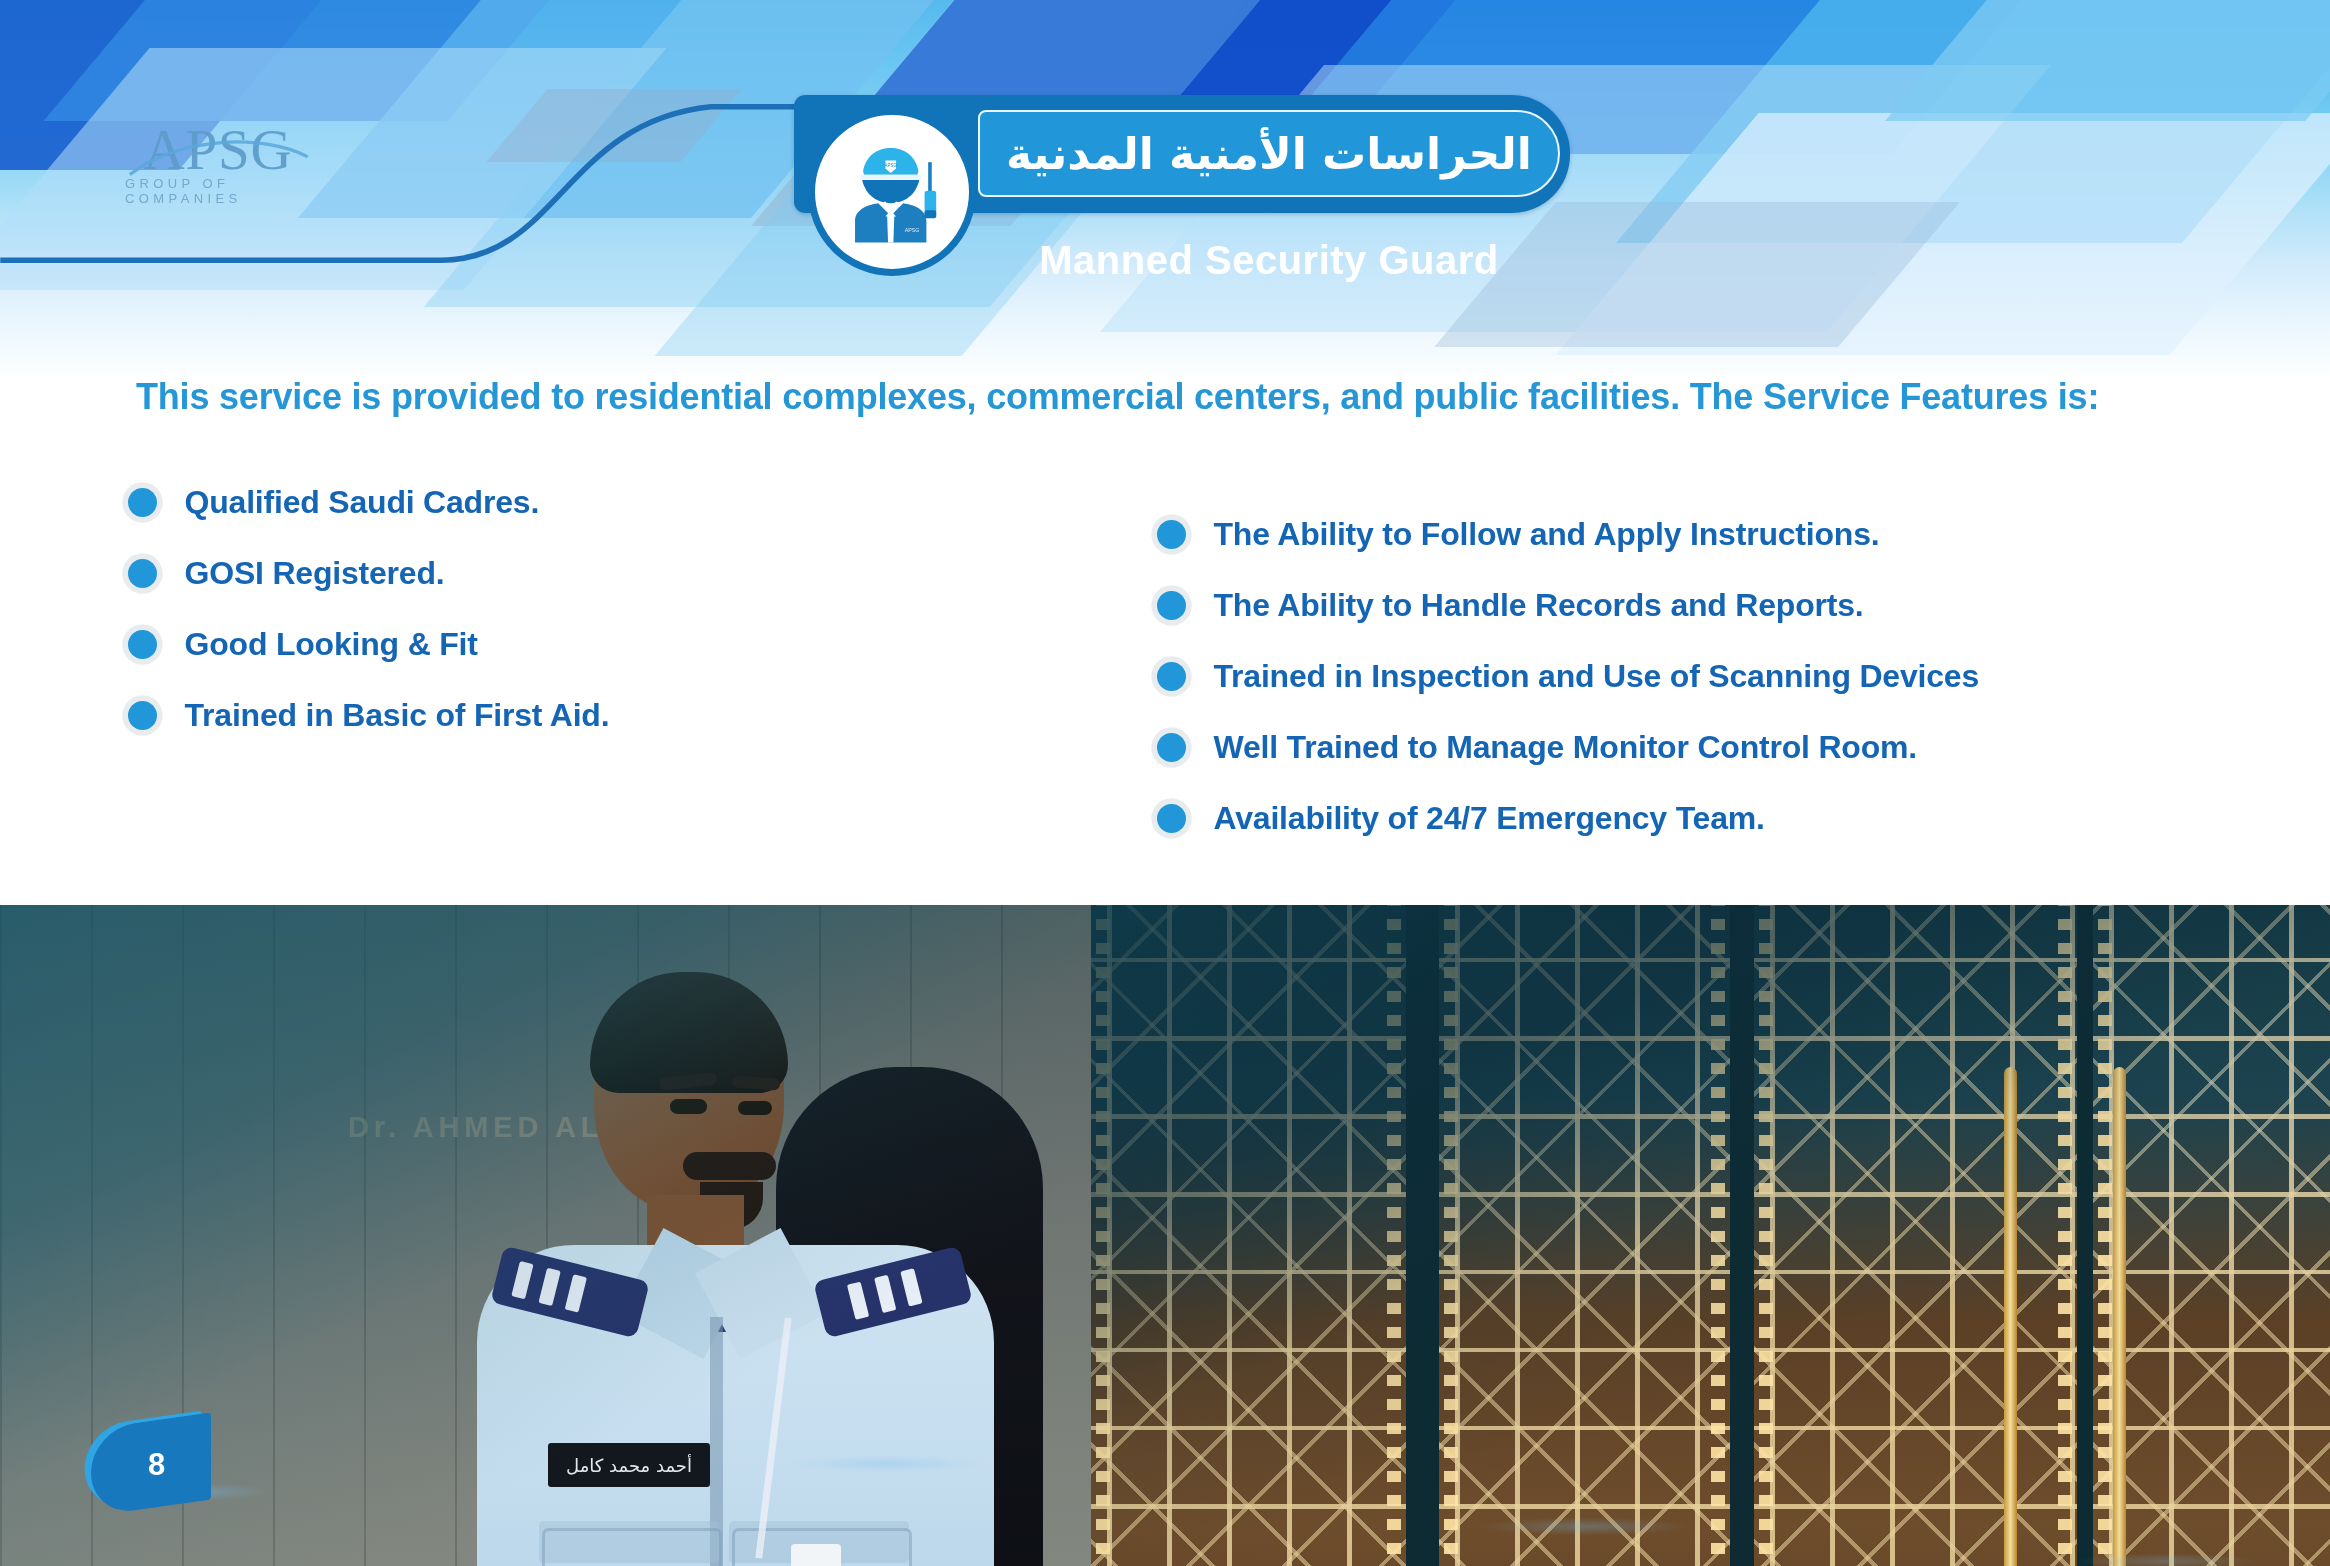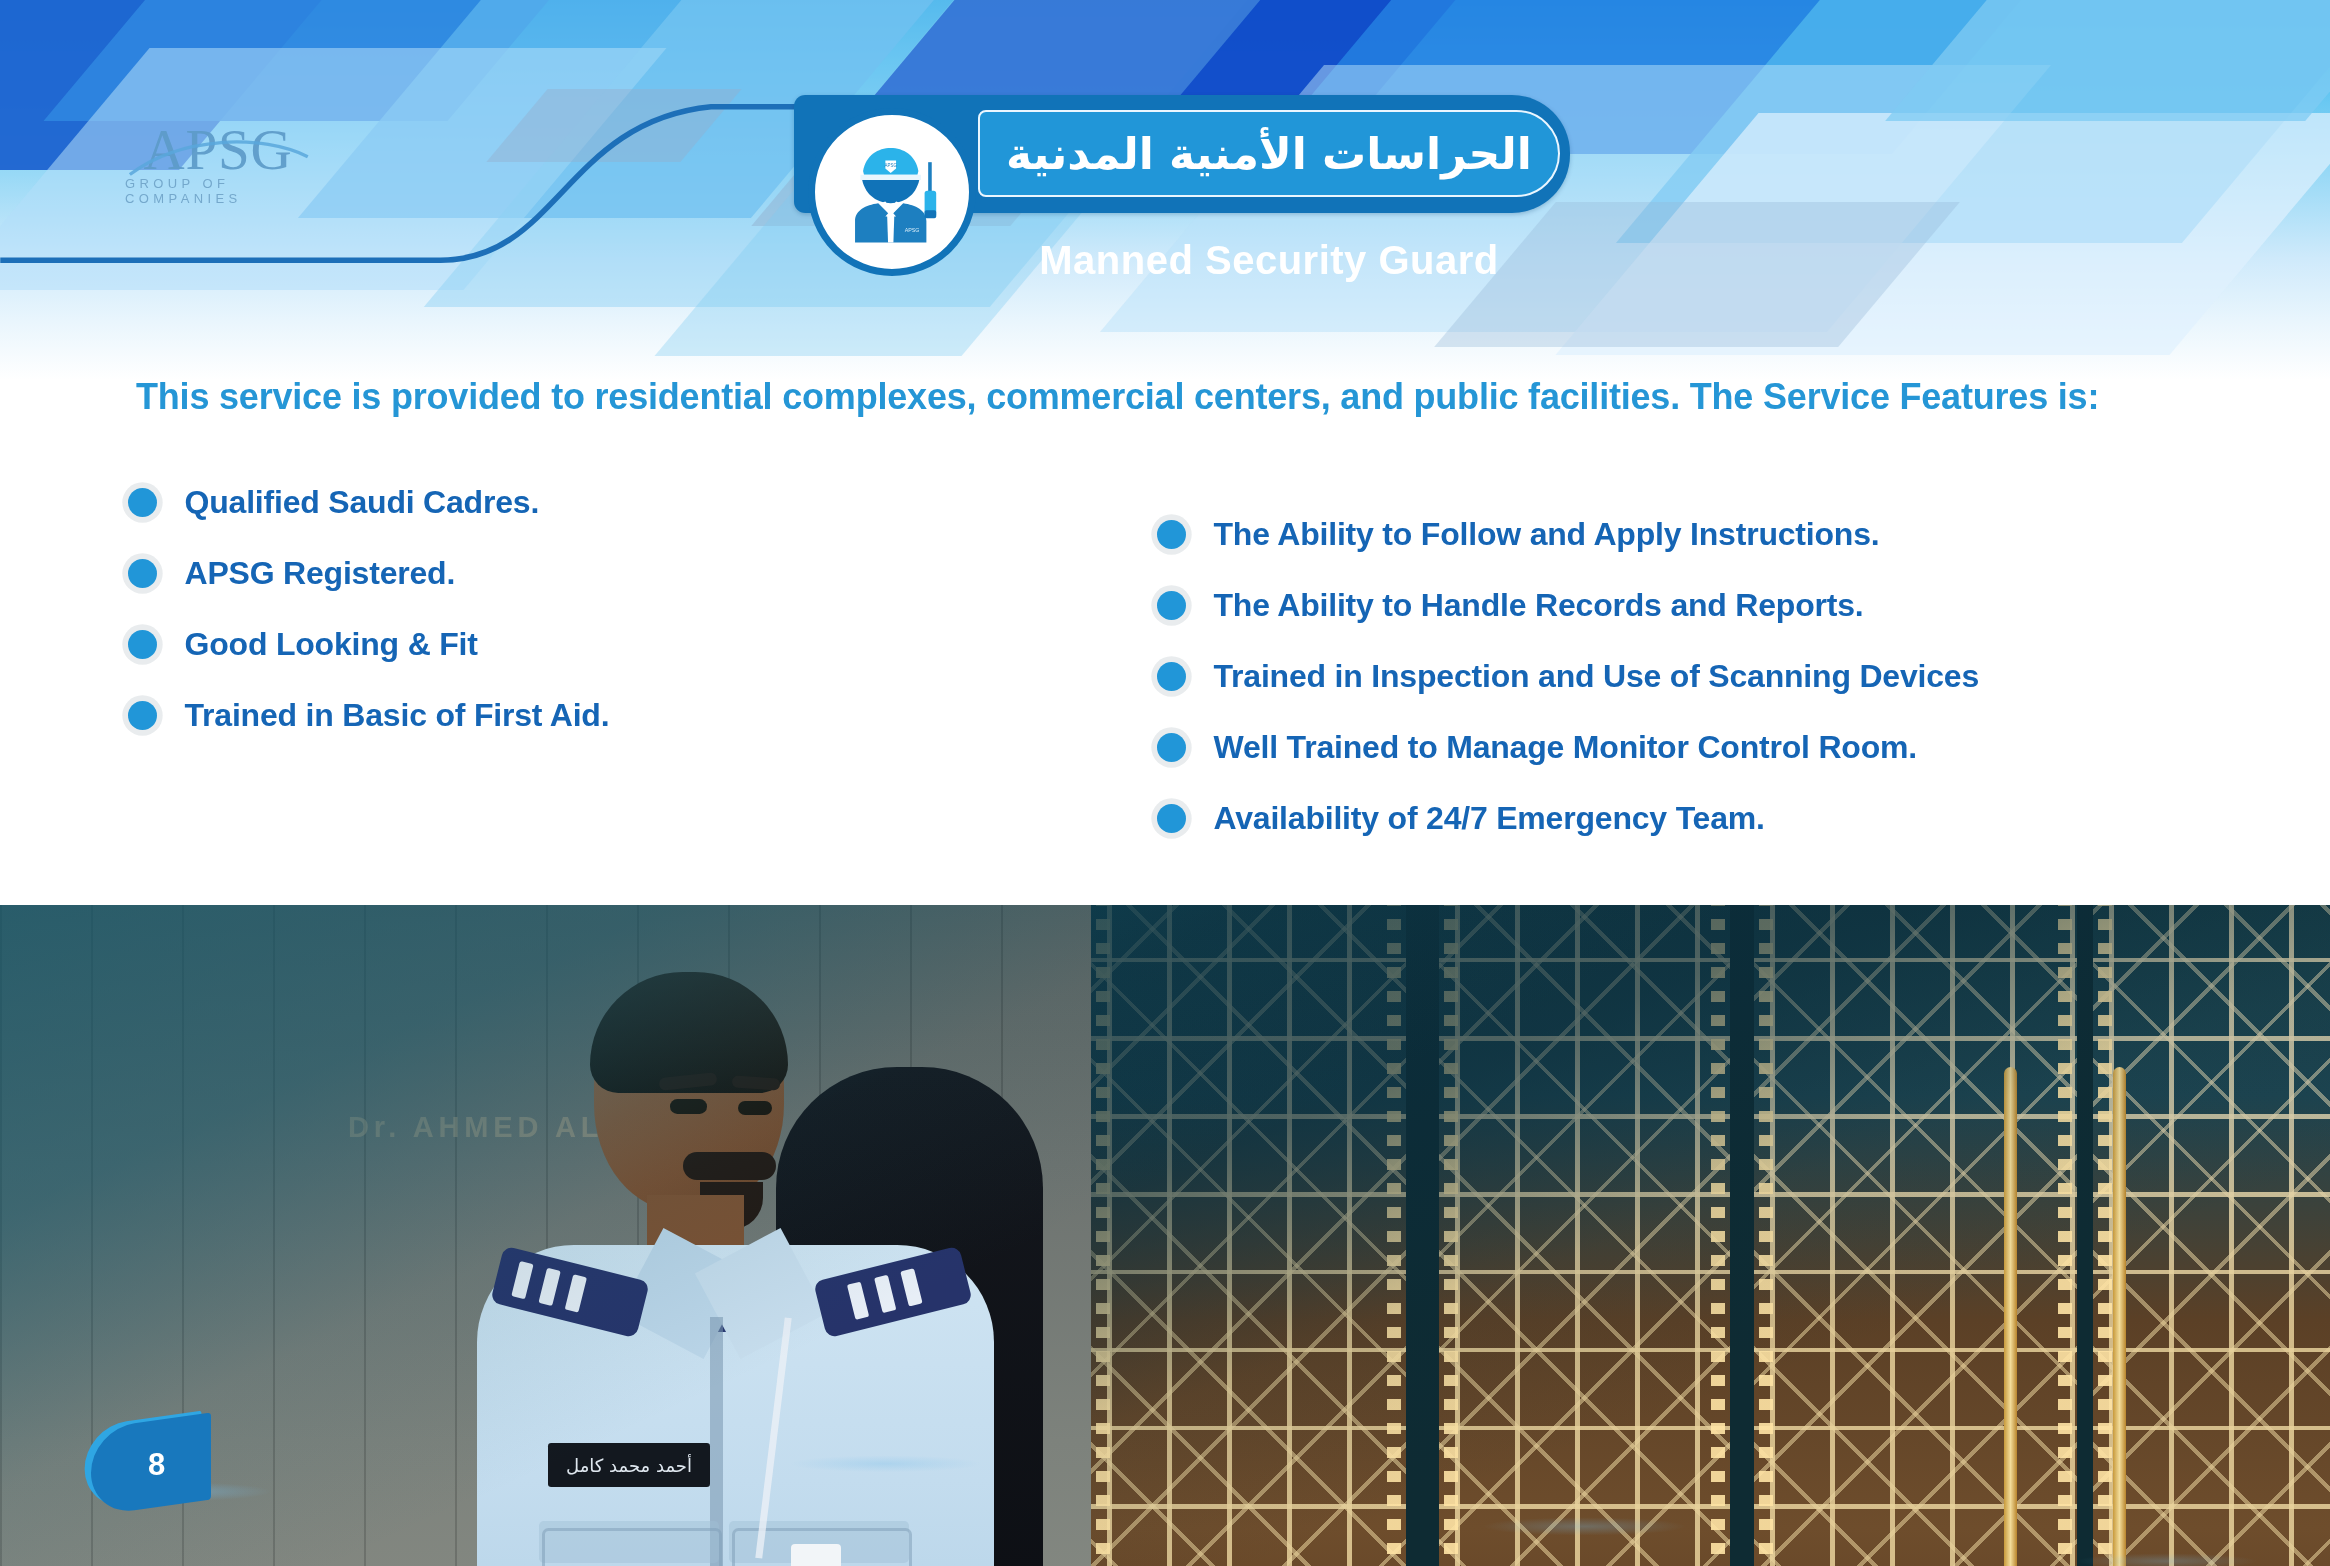--- a/index.html
+++ b/index.html
@@ -303,21 +303,21 @@
 
 <div id="intro">This service is provided to residential complexes, commercial centers, and public facilities. The Service Features is:</div>
 
 <div class="col" id="col-left">
   <div class="bullet-row">
     <span class="marker"></span>
     <span class="b-text">Qualified Saudi Cadres.</span>
   </div>
   <div class="bullet-row">
     <span class="marker"></span>
-    <span class="b-text">APSG Registered.</span>
+    <span class="b-text">GOSI Registered.</span>
   </div>
   <div class="bullet-row">
     <span class="marker"></span>
     <span class="b-text">Good Looking &amp; Fit</span>
   </div>
   <div class="bullet-row">
     <span class="marker"></span>
     <span class="b-text">Trained in Basic of First Aid.</span>
   </div>
 </div>

